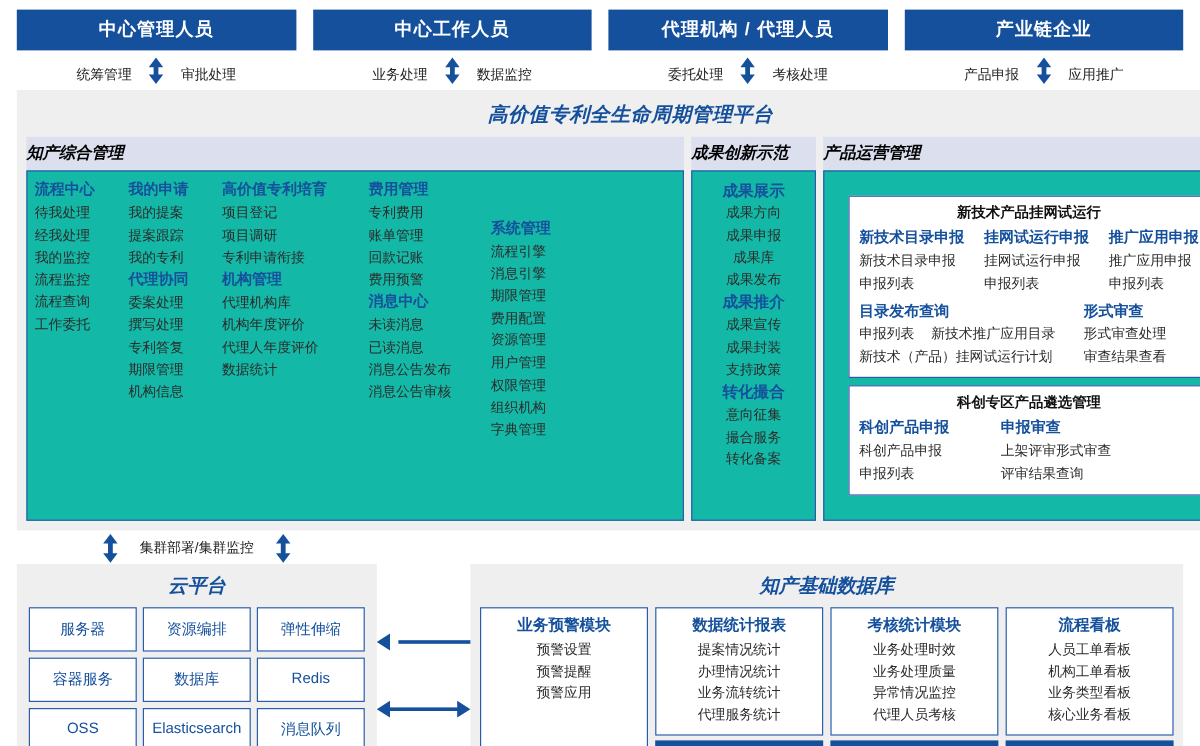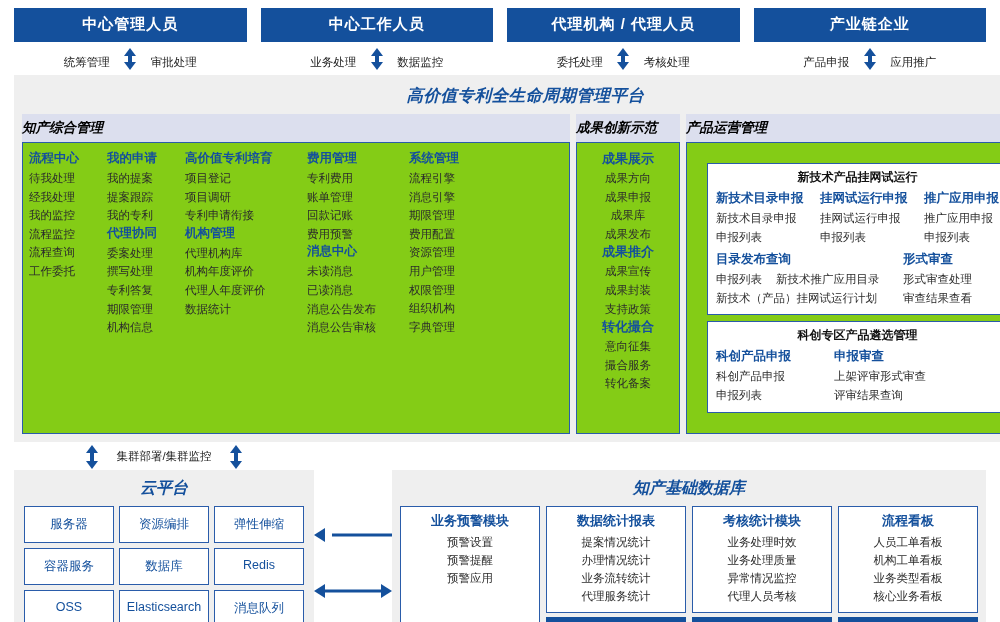--- a/index.html
+++ b/index.html
@@ -53,41 +53,41 @@
   .groups{display:flex;gap:6px;align-items:stretch;}
   .group{display:flex;flex-direction:column;}
   .g-zhichan{flex:0 0 548px;}
   .g-chengguo{flex:0 0 104px;}
   .g-chanpin{flex:1;}
   .g-head{
     background:#dcdfee;color:#000000;font-weight:bold;font-style:italic;
     font-size:13.5px;text-align:left;padding:5px 0 5px 0;
   }
   .g-body{
-    border:1.5px solid #2a5caa;background:#84cc16;flex:1;
+    border:1.5px solid #2a5caa;background:#14b8a6;flex:1;
     padding:7px 6px 6px 6px;
   }
 
   
   .cols{display:flex;}
   .col{display:flex;flex-direction:column;}
   .c-title{
     color:#14509c;font-weight:bold;font-size:12.5px;
     line-height:17px;margin-bottom:2px;white-space:nowrap;
   }
   .c-item{
     color:#2b2b2b;font-size:11.5px;line-height:18.6px;white-space:nowrap;
   }
 
   
   .zc1{flex:0 0 78px;}
   .zc2{flex:0 0 78px;}
   .zc3{flex:0 0 122px;}
   .zc4{flex:0 0 102px;}
-  .zc5{flex:0 0 auto;}
+  .zc5{flex:0 0 auto;margin-top:32px;}
 
   
   .cg .c-title{text-align:center;font-size:13px;}
   .cg .c-item{text-align:center;}
   .cg{width:100%;}
 
   
   .g-chanpin .g-body{display:flex;flex-direction:column;gap:6px;padding:20px;}
   .subbox{border:1.5px solid #2a5caa;background:#fff;padding:5px 8px 7px 8px;}
   .subbox-title{

